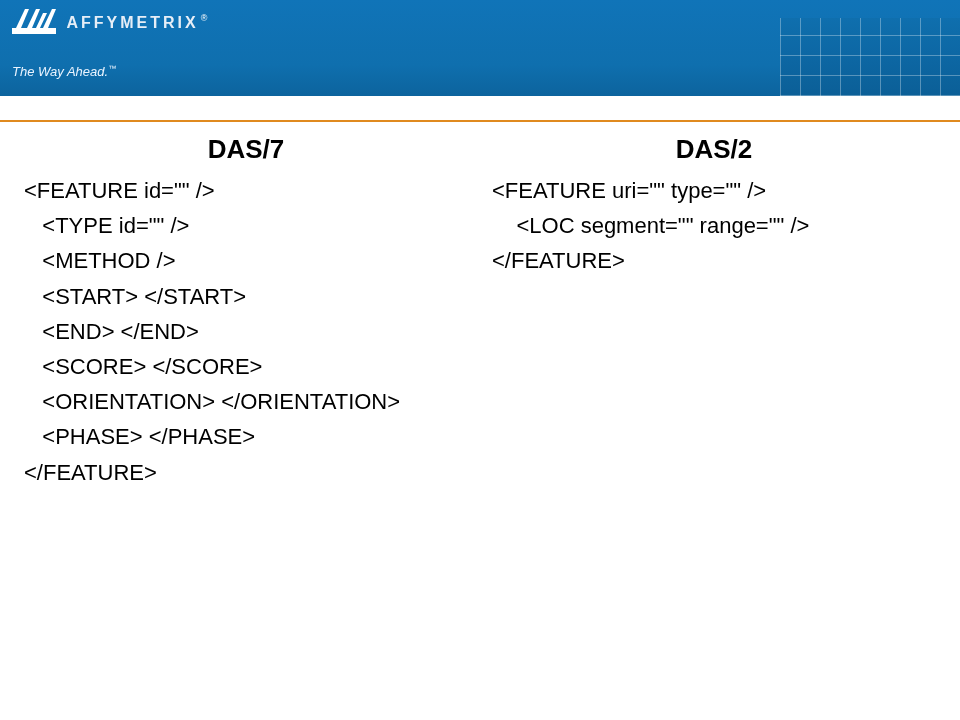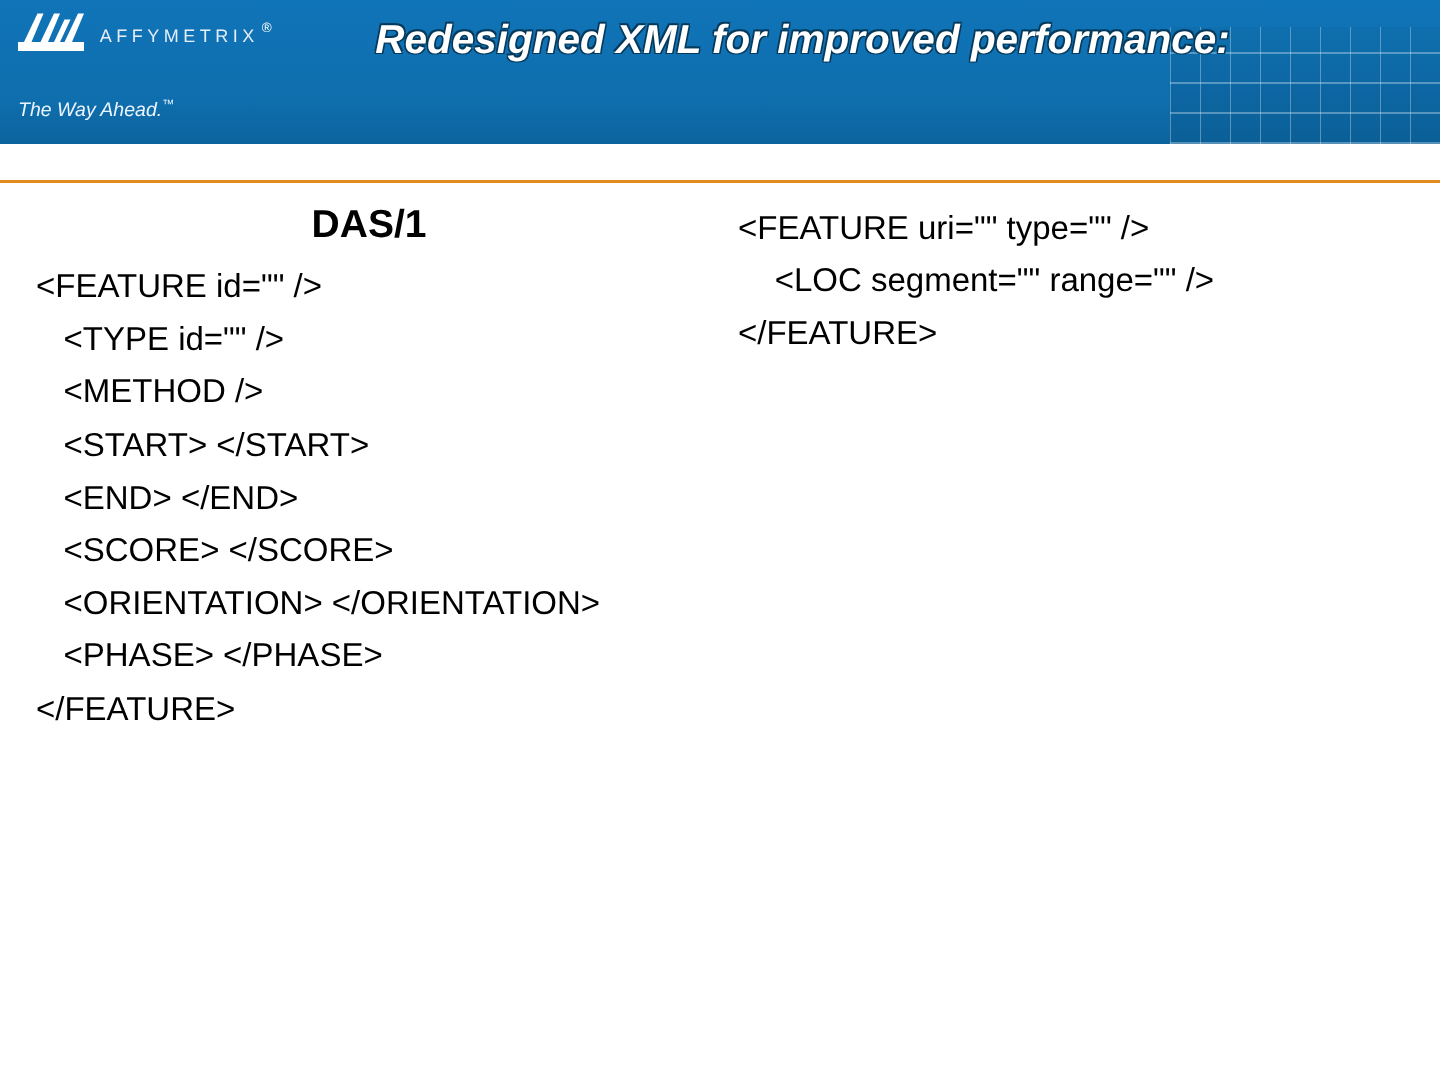--- a/index.html
+++ b/index.html
@@ -47,23 +47,23 @@
   .logo-block {
     position: absolute;
     left: 12px; top: 6px;
     color: #fff;
   }
   .logo-mark {
     display: inline-block;
     vertical-align: middle;
   }
   .logo-word {
-    font-size: 12px;
+    font-size: 16px;
     letter-spacing: 3px;
-    font-weight: 400;
+    font-weight: 700;
     color: #e6eef7;
     margin-left: 6px;
     vertical-align: middle;
   }
   .logo-reg {
     font-size: 9px;
     vertical-align: super;
     margin-left: 2px;
   }
   .tagline {
@@ -135,37 +135,38 @@
         <path d="M31 22 L40 3 L44 3 L36 22 Z" fill="#fff"></path>
       </svg>
     </span>
     <span class="logo-word">AFFYMETRIX</span><span class="logo-reg">®</span>
     <div class="tagline">
       <span>The Way Ahead.</span><span class="tm">™</span>
     </div>
   </div>
 
   <div class="title">
-    <span>Redesigned XML for improved performance:</span><br>
+    <br>
   </div>
 
   <div class="white-band"></div>
 </div>
 
 <div class="content">
   <div class="col">
-    <h2>DAS/1</h2>
+    <h2>DAS/7</h2>
     <div class="code">&lt;FEATURE id="" /&gt;
    &lt;TYPE id="" /&gt;
    &lt;METHOD /&gt;
    &lt;START&gt; &lt;/START&gt;
    &lt;END&gt; &lt;/END&gt;
    &lt;SCORE&gt; &lt;/SCORE&gt;
    &lt;ORIENTATION&gt; &lt;/ORIENTATION&gt;
    &lt;PHASE&gt; &lt;/PHASE&gt;
 &lt;/FEATURE&gt;</div>
   </div>
   <div class="col">
+    <h2>DAS/2</h2>
     <div class="code">&lt;FEATURE uri="" type="" /&gt;
     &lt;LOC segment="" range="" /&gt;
 &lt;/FEATURE&gt;</div>
   </div>
 </div>
 
 </body></html>

